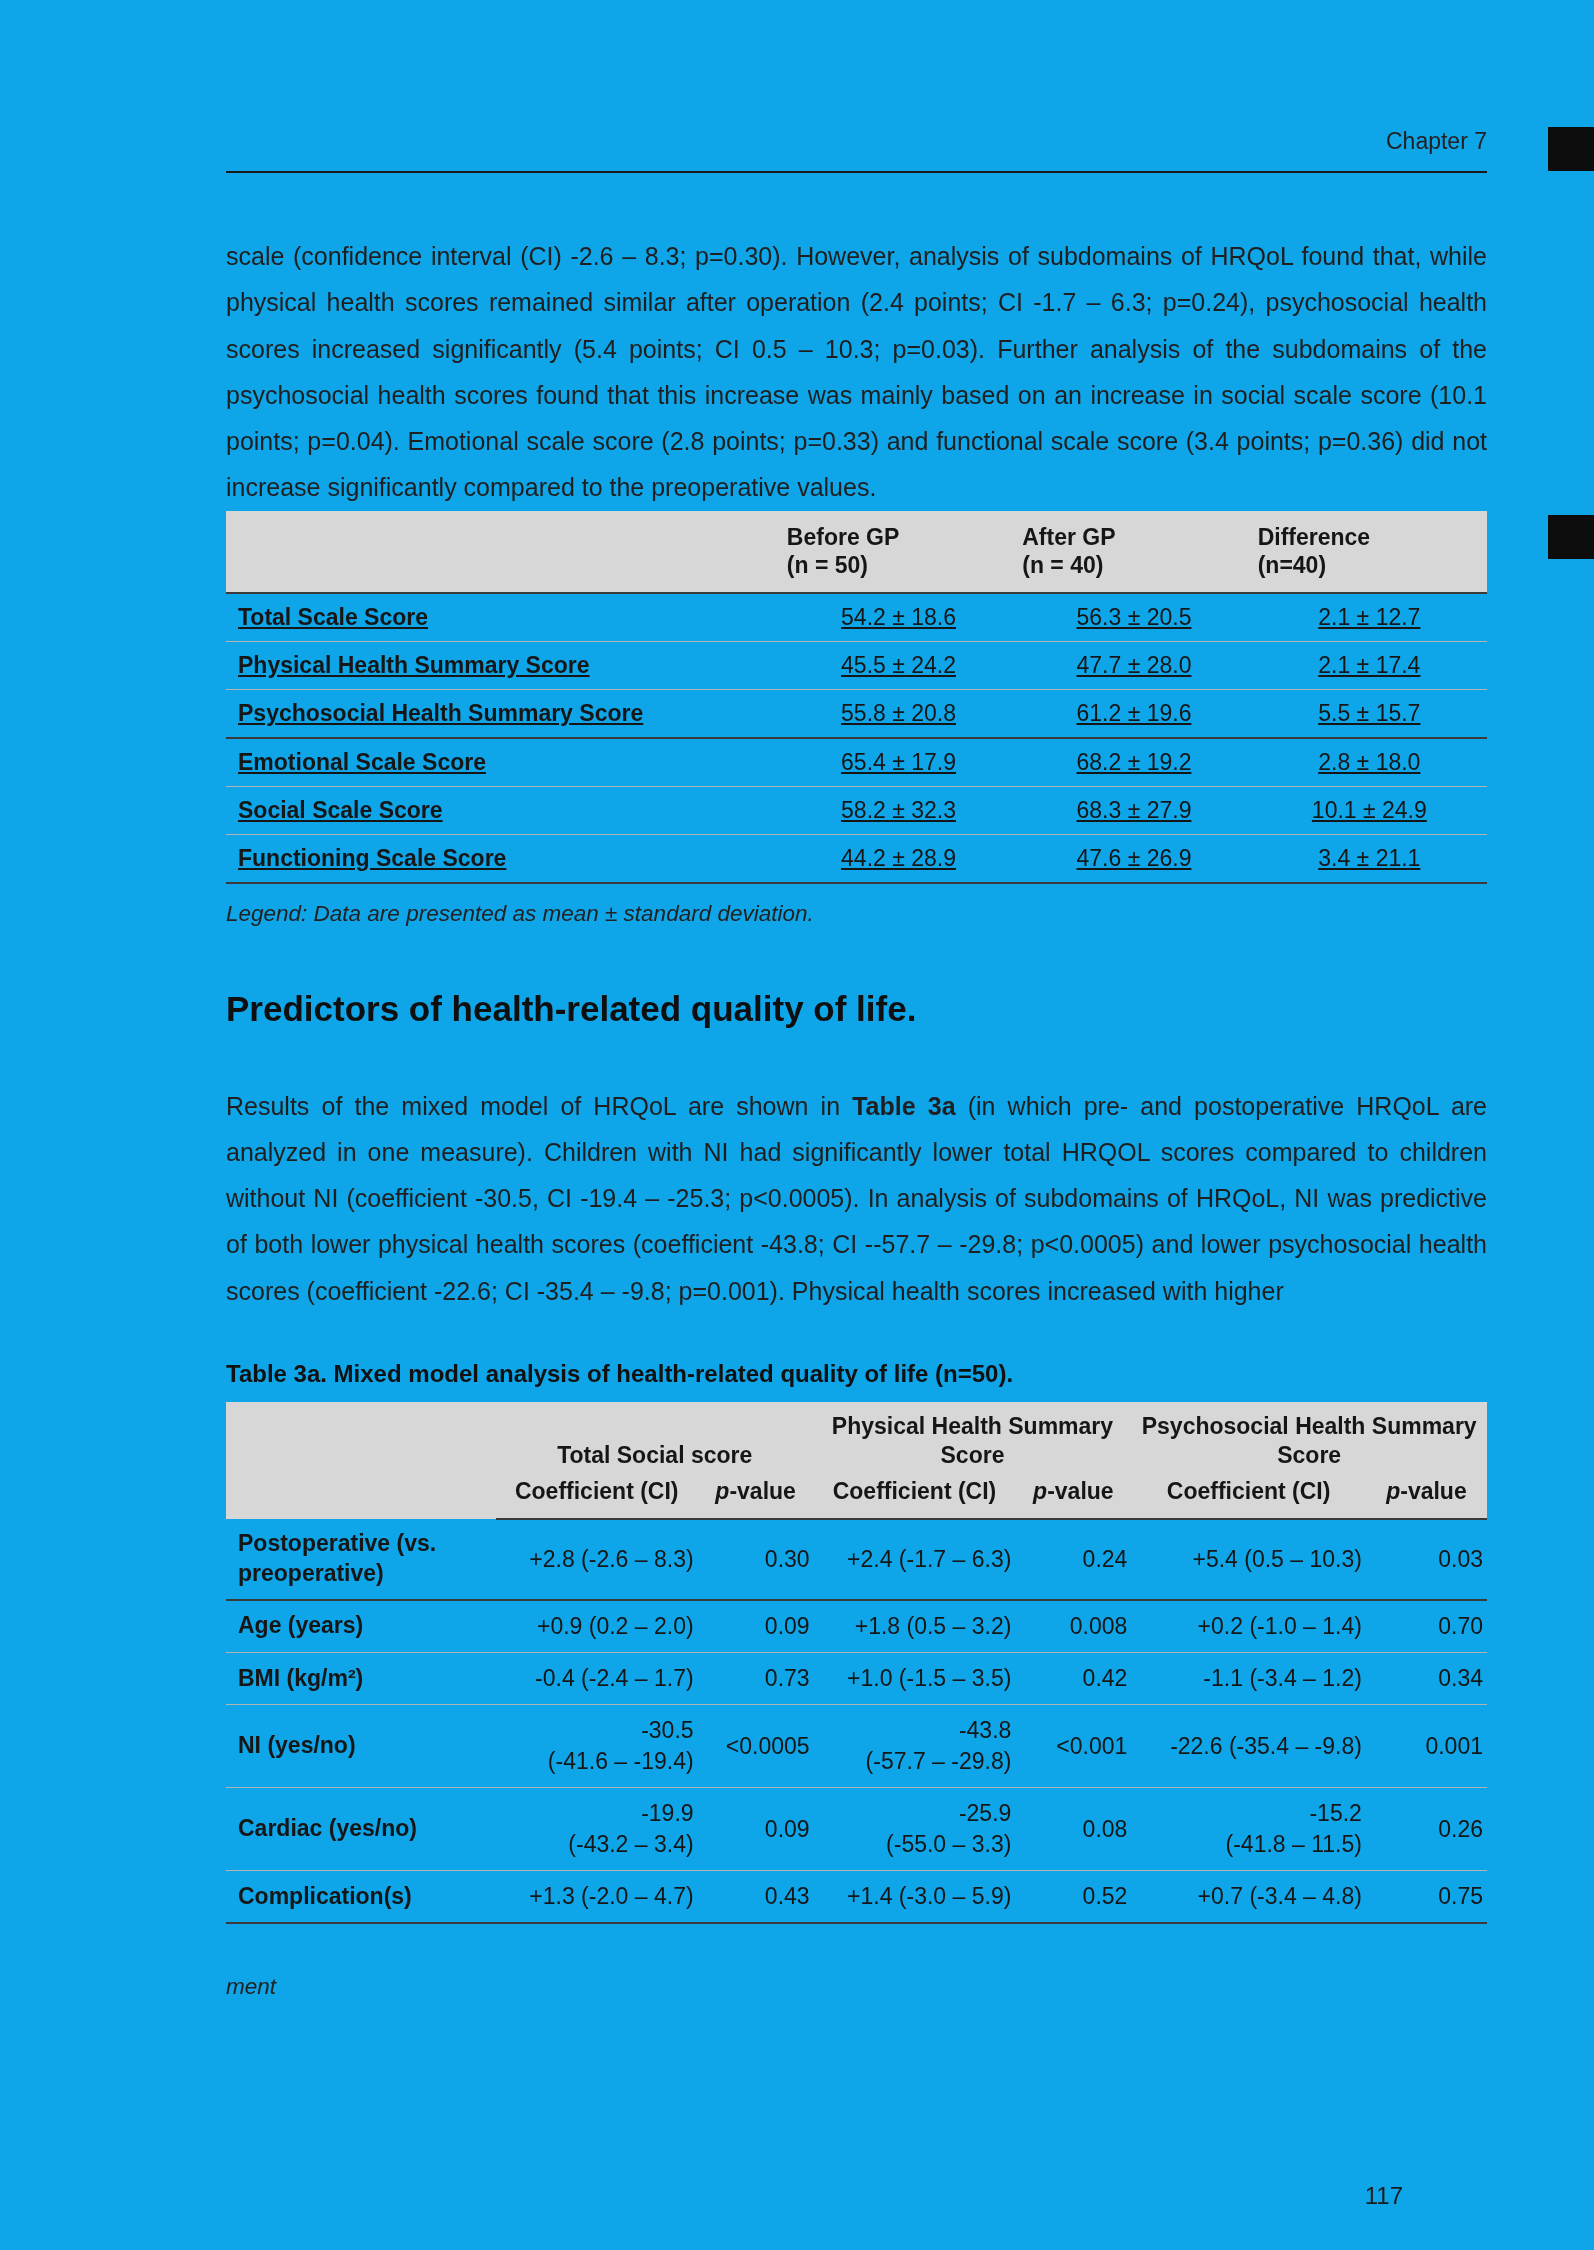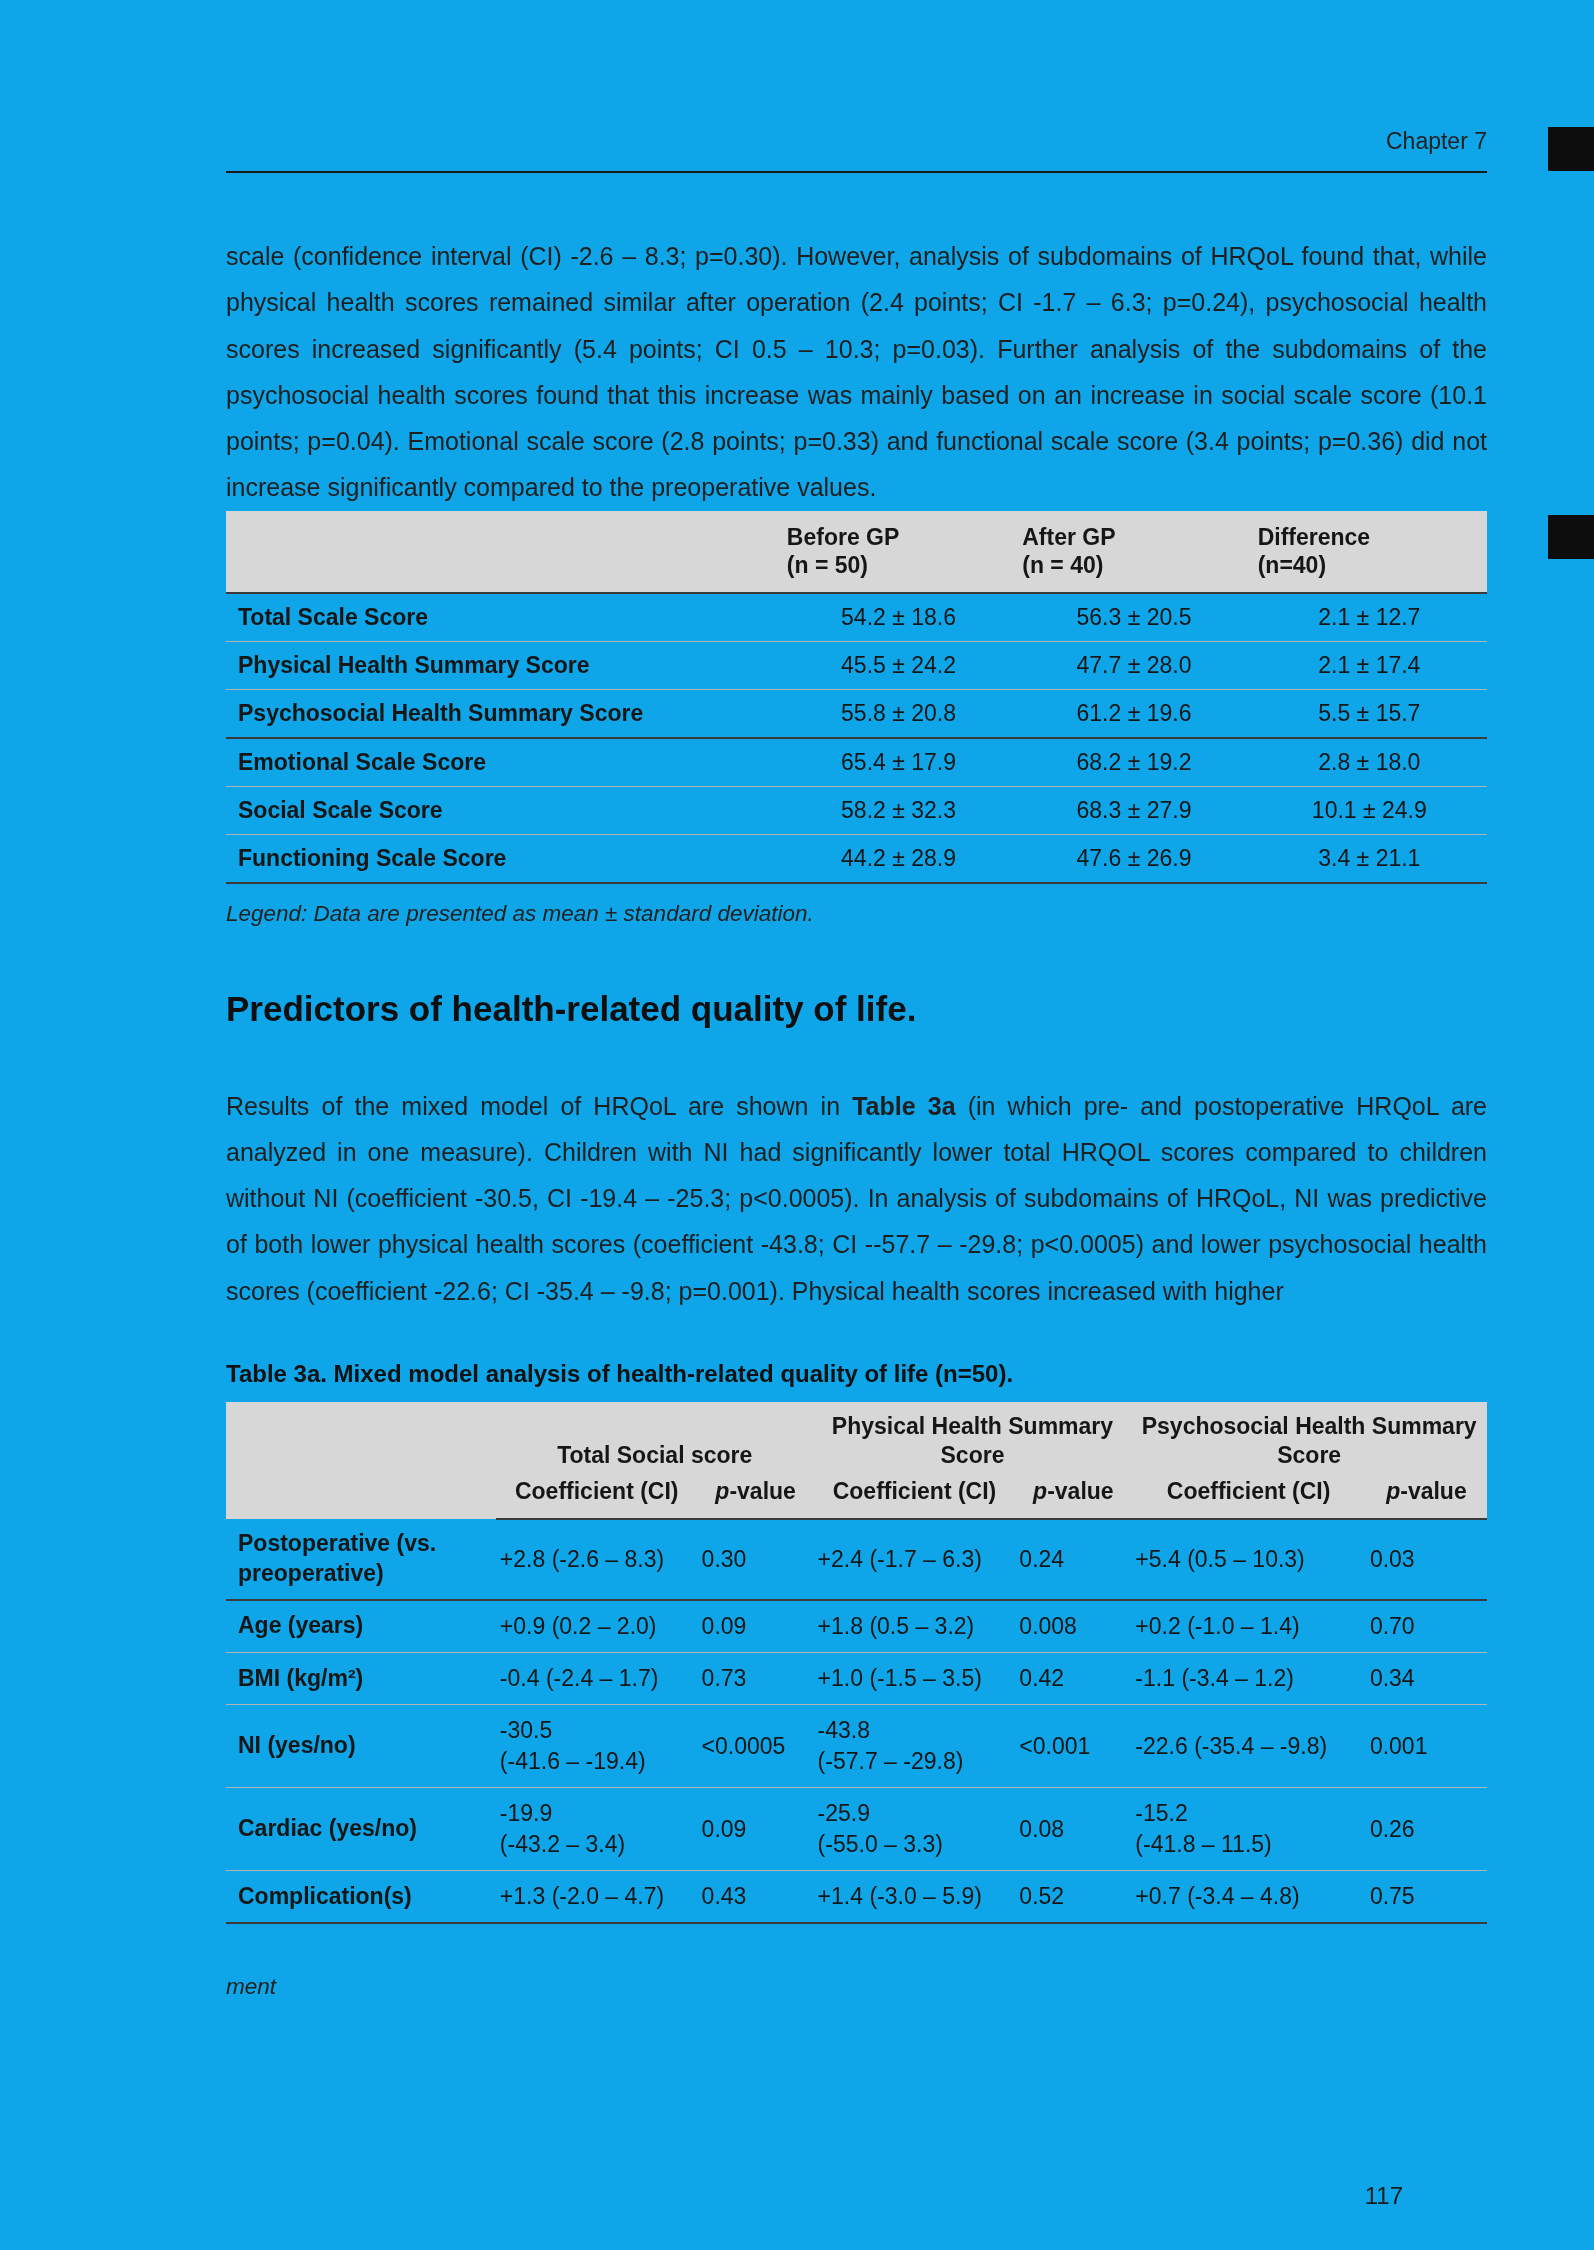--- a/index.html
+++ b/index.html
@@ -67,21 +67,21 @@
   }
   .t2 thead th.lbl { text-align: left; }
   .t2 .hl, .t2 .hn { display: block; }
   .t2 tbody th {
     text-align: left;
     font-weight: bold;
     padding: 10px 6px 10px 12px;
     white-space: nowrap;
   }
   .t2 tbody td { text-align: center; padding: 10px 6px; }
-  .t2 tbody tr { border-bottom: 1px solid #b3b3b3; }
+  .t2 tbody tr { border-bottom: 1px solid #b3b3b3; text-decoration: underline; }
   .t2 tbody tr.group-end, .t2 tbody tr:last-child { border-bottom: 2px solid #3a3a3a; }
 
   
   .t3 thead th {
     text-align: center;
     font-weight: bold;
     vertical-align: bottom;
     line-height: 1.25;
     padding: 10px 4px 4px 4px;
   }
@@ -91,21 +91,21 @@
   }
   .t3 thead th em { font-style: italic; font-weight: bold; }
   .t3 tbody th {
     text-align: left;
     font-weight: bold;
     padding: 10px 4px 10px 12px;
     line-height: 1.3;
     vertical-align: middle;
   }
   .t3 tbody td {
-    text-align: left;
+    text-align: right;
     padding: 10px 4px;
     line-height: 1.35;
     white-space: pre-line;
     vertical-align: middle;
   }
   .t3 tbody tr { border-bottom: 1px solid #b3b3b3; }
   .t3 tbody tr.group-end, .t3 tbody tr:last-child { border-bottom: 2px solid #3a3a3a; }
 
   .legend {
     font-style: italic;

